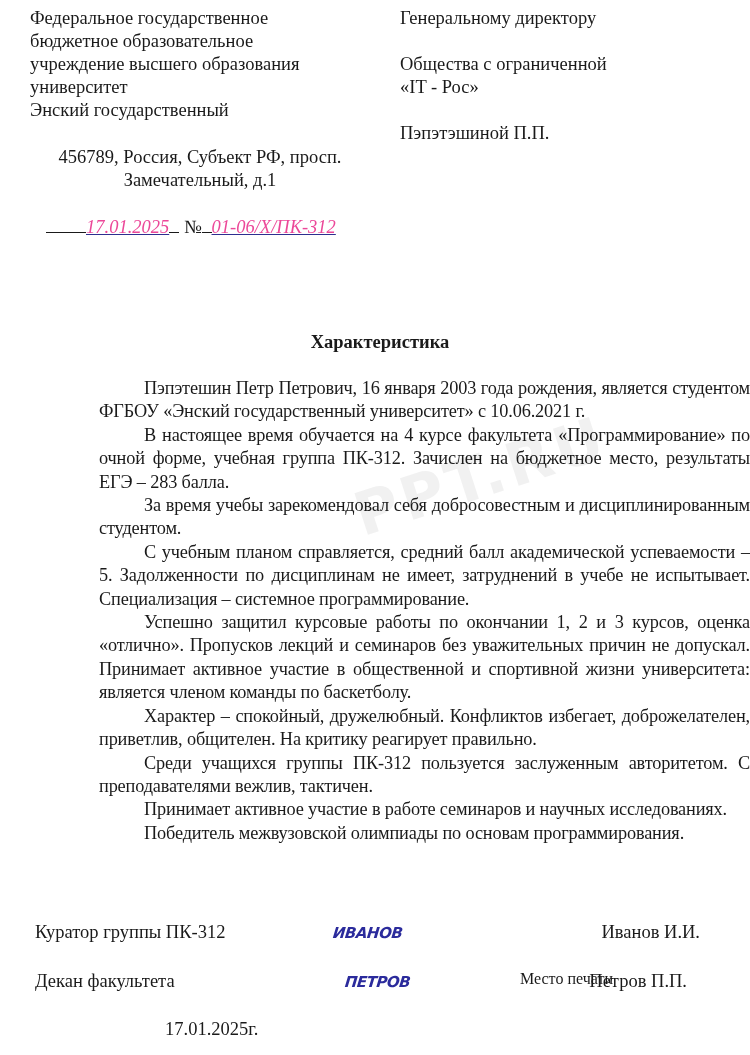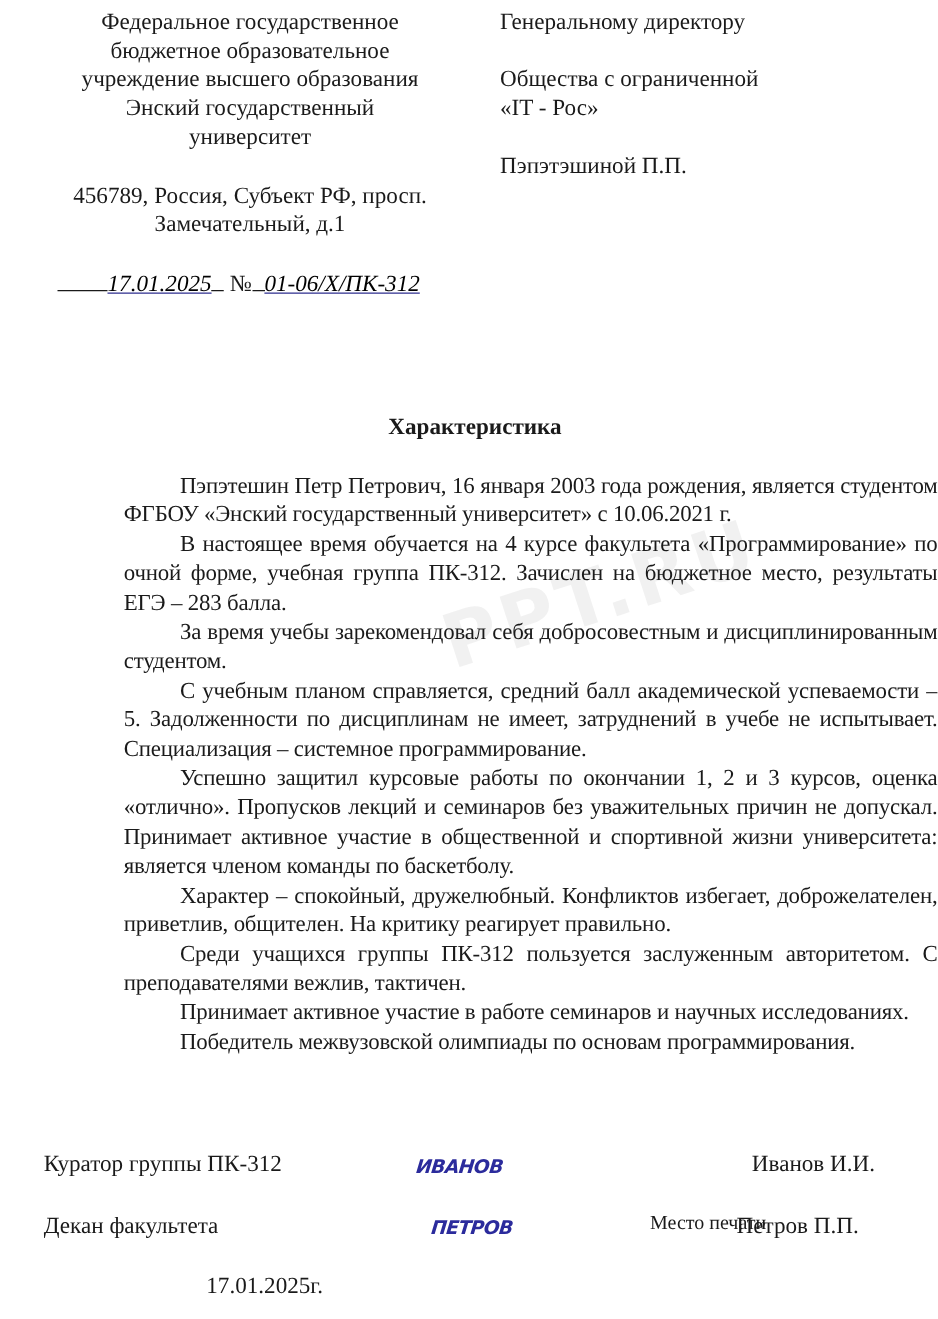--- a/index.html
+++ b/index.html
@@ -8,38 +8,38 @@
       position: relative;
       font-family: "Liberation Serif", "DejaVu Serif", serif;
       color: #1a1a1a;
       font-size: 18.5px;
       line-height: 23px;
     }
     .abs { position: absolute; }
 
     
     #sender { left: 30px; top: 7px; width: 340px; }
-    #sender .line { text-align: center; }
+    #sender .line { }
     #sender-address { left: 30px; top: 146px; width: 340px; font-family: Liberation Serif, serif; }
     #sender-address .line { text-align: center; }
 
     
     #recipient { left: 400px; top: 7px; width: 285px; }
     #recipient .line { text-align: left; }
     #recipient .gap { height: 23px; }
 
     
     #regline {
       left: 46px; top: 215px;
       font-style: italic;
       font-size: 18.5px;
       white-space: nowrap;
     }
     #regline .filled {
-      color: #000000;
+      color: #ec4899;
       text-decoration: underline;
       text-decoration-color: #2e2e8f;
     }
     #regline .blank {
       display: inline-block;
       border-bottom: 1px solid #1a1a1a;
       height: 18px;
       vertical-align: baseline;
     }
     #regline .num-sign { font-style: normal; color: #1a1a1a; }
@@ -102,22 +102,22 @@
       line-height: 14px;
     }
   </style>
 </head>
 <body>
 
 <div id="sender" class="abs">
   <div class="line">Федеральное государственное</div>
   <div class="line">бюджетное образовательное</div>
   <div class="line">учреждение высшего образования</div>
+  <div class="line">университет</div>
   <div class="line">Энский государственный</div>
-  <div class="line">университет</div>
 </div>
 
 <div id="sender-address" class="abs">
   <div class="line">456789, Россия, Субъект РФ, просп.</div>
   <div class="line">Замечательный, д.1</div>
 </div>
 
 <div id="recipient" class="abs">
   <div class="line">Генеральному директору</div>
   <div class="gap"></div>

